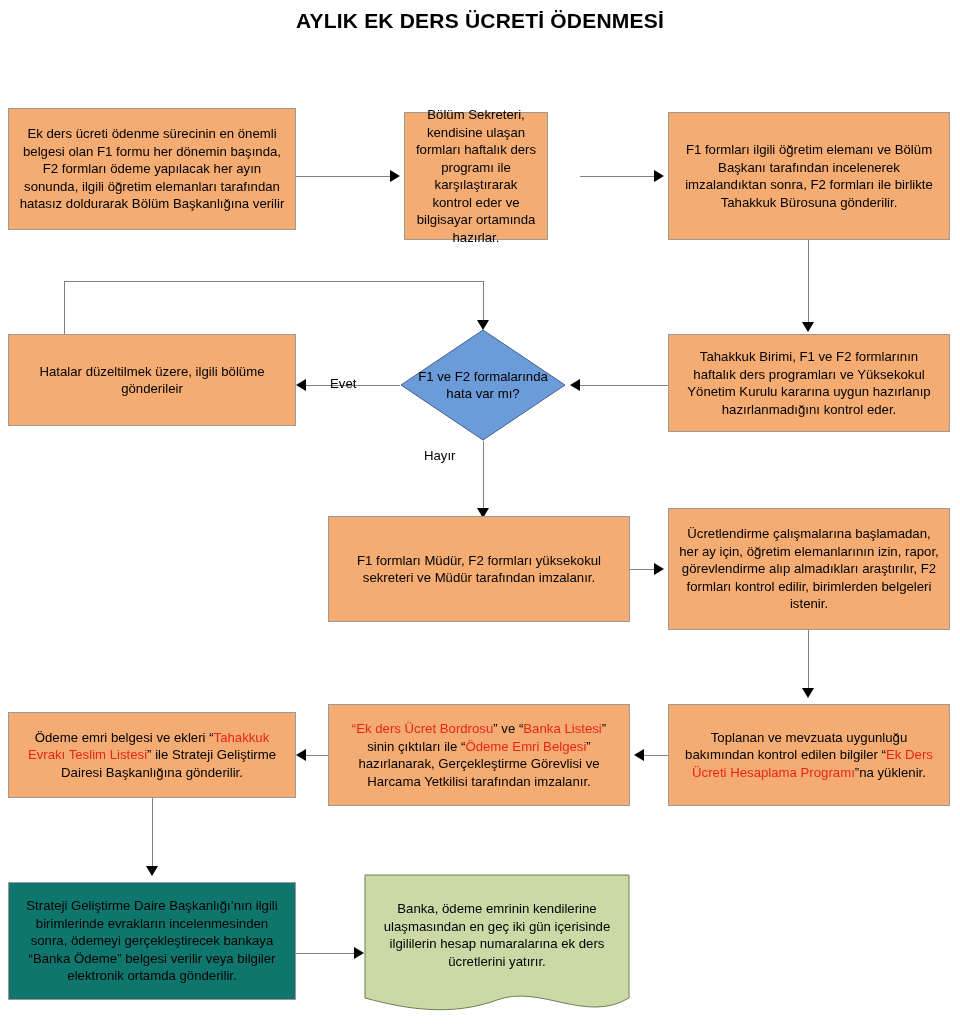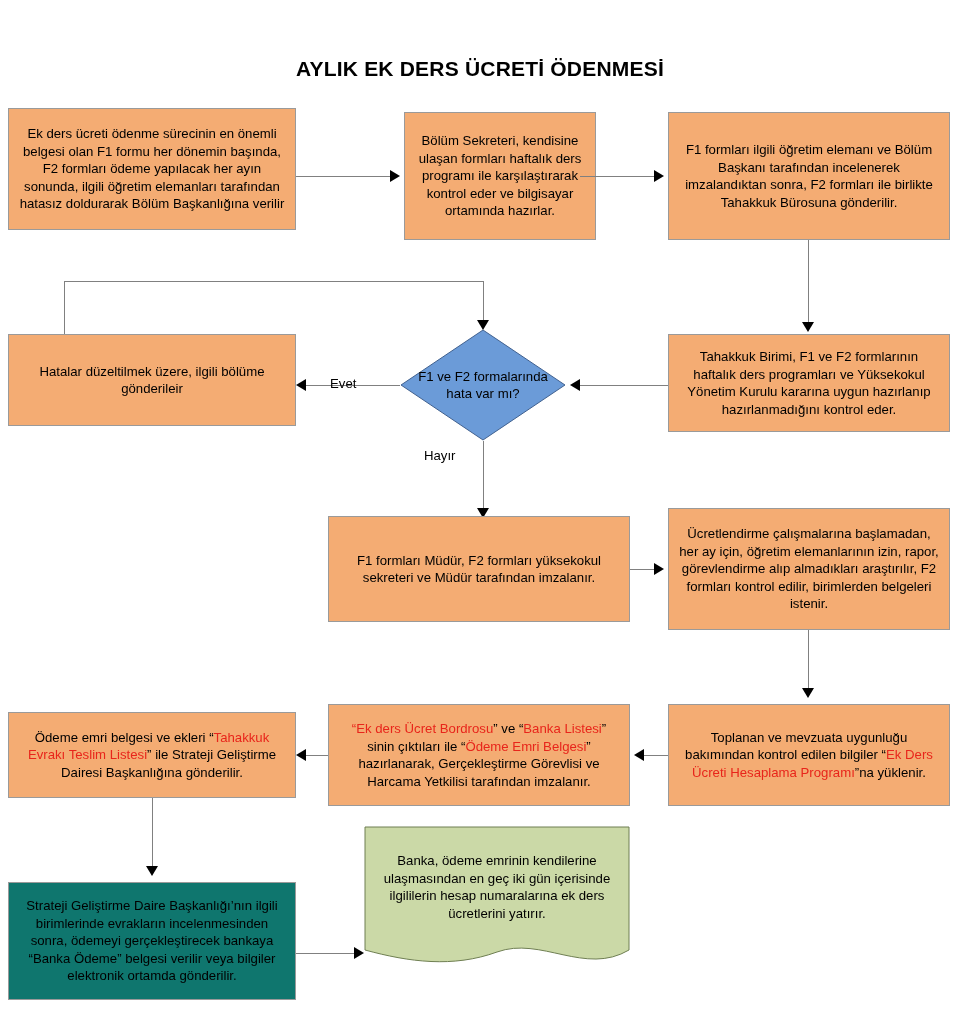--- a/index.html
+++ b/index.html
@@ -23,21 +23,20 @@
   .title {
     position: absolute;
     left: 0;
     top: 6px;
     width: 960px;
     text-align: center;
     font-size: 21px;
     font-weight: bold;
     letter-spacing: 0.2px;
     line-height: 30px;
-    margin-top: 48px;
   }
   .title .l2 { display: block; }
 
   
   .node {
     position: absolute;
     box-sizing: border-box;
     border: 1px solid #9a9a9a;
     display: flex;
     align-items: center;
@@ -130,21 +129,21 @@
 <div id="page">
 
   <div class="title">
     <span>AYLIK EK DERS ÜCRETİ ÖDENMESİ</span>
   </div>
 
   <div class="node orange" style="left:8px; top:108px; width:288px; height:122px;">
     <span class="txt">Ek ders ücreti ödenme sürecinin en önemli belgesi olan F1 formu her dönemin başında, F2 formları ödeme yapılacak her ayın sonunda, ilgili öğretim elemanları tarafından hatasız doldurarak Bölüm Başkanlığına verilir</span>
   </div>
 
-  <div class="node orange" style="left:404px; top:112px; width:192px; height:128px;">
+  <div class="node orange" style="left:404px; top:112px; width:144px; height:128px;">
     <span class="txt">Bölüm Sekreteri, kendisine ulaşan formları haftalık ders programı ile karşılaştırarak kontrol eder ve bilgisayar ortamında hazırlar.</span>
   </div>
 
   <div class="node orange" style="left:668px; top:112px; width:282px; height:128px;">
     <span class="txt">F1 formları ilgili öğretim elemanı ve Bölüm Başkanı tarafından incelenerek imzalandıktan sonra, F2 formları ile birlikte Tahakkuk Bürosuna gönderilir.</span>
   </div>
 
   <div class="ln h" style="left:296px; top:176px; width:94px;"></div>
   <div class="arrow right" style="left:390px; top:170px;"></div>
 
@@ -214,21 +213,21 @@
   <div class="ln h" style="left:644px; top:755px; width:24px;"></div>
   <div class="arrow left" style="left:634px; top:749px;"></div>
 
   <div class="ln h" style="left:306px; top:755px; width:22px;"></div>
   <div class="arrow left" style="left:296px; top:749px;"></div>
 
   <div class="node blue" style="left:8px; top:882px; width:288px; height:118px;">
     <span class="txt">Strateji Geliştirme Daire Başkanlığı’nın ilgili birimlerinde evrakların incelenmesinden sonra, ödemeyi gerçekleştirecek bankaya “Banka Ödeme” belgesi verilir veya bilgiler elektronik ortamda gönderilir.</span>
   </div>
 
-  <div class="doc" style="left:364px; top:826px; width:266px; height:150px;">
+  <div class="doc" style="left:364px; top:874px; width:266px; height:150px;">
     <svg width="266" height="150" viewBox="0 0 266 150">
       <path d="M1,1 L265,1 L265,124 C221,150 177,110 133,126 C89,142 45,136 1,124 Z" fill="#cbd9a7" stroke="#6f7f52" stroke-width="1"></path>
     </svg>
     <div class="doc-text">Banka, ödeme emrinin kendilerine ulaşmasından en geç iki gün içerisinde ilgililerin hesap numaralarına ek ders ücretlerini yatırır.</div>
   </div>
 
   <div class="ln v" style="left:152px; top:798px; height:68px;"></div>
   <div class="arrow down" style="left:146px; top:866px;"></div>
 
   <div class="ln h" style="left:296px; top:953px; width:58px;"></div>

